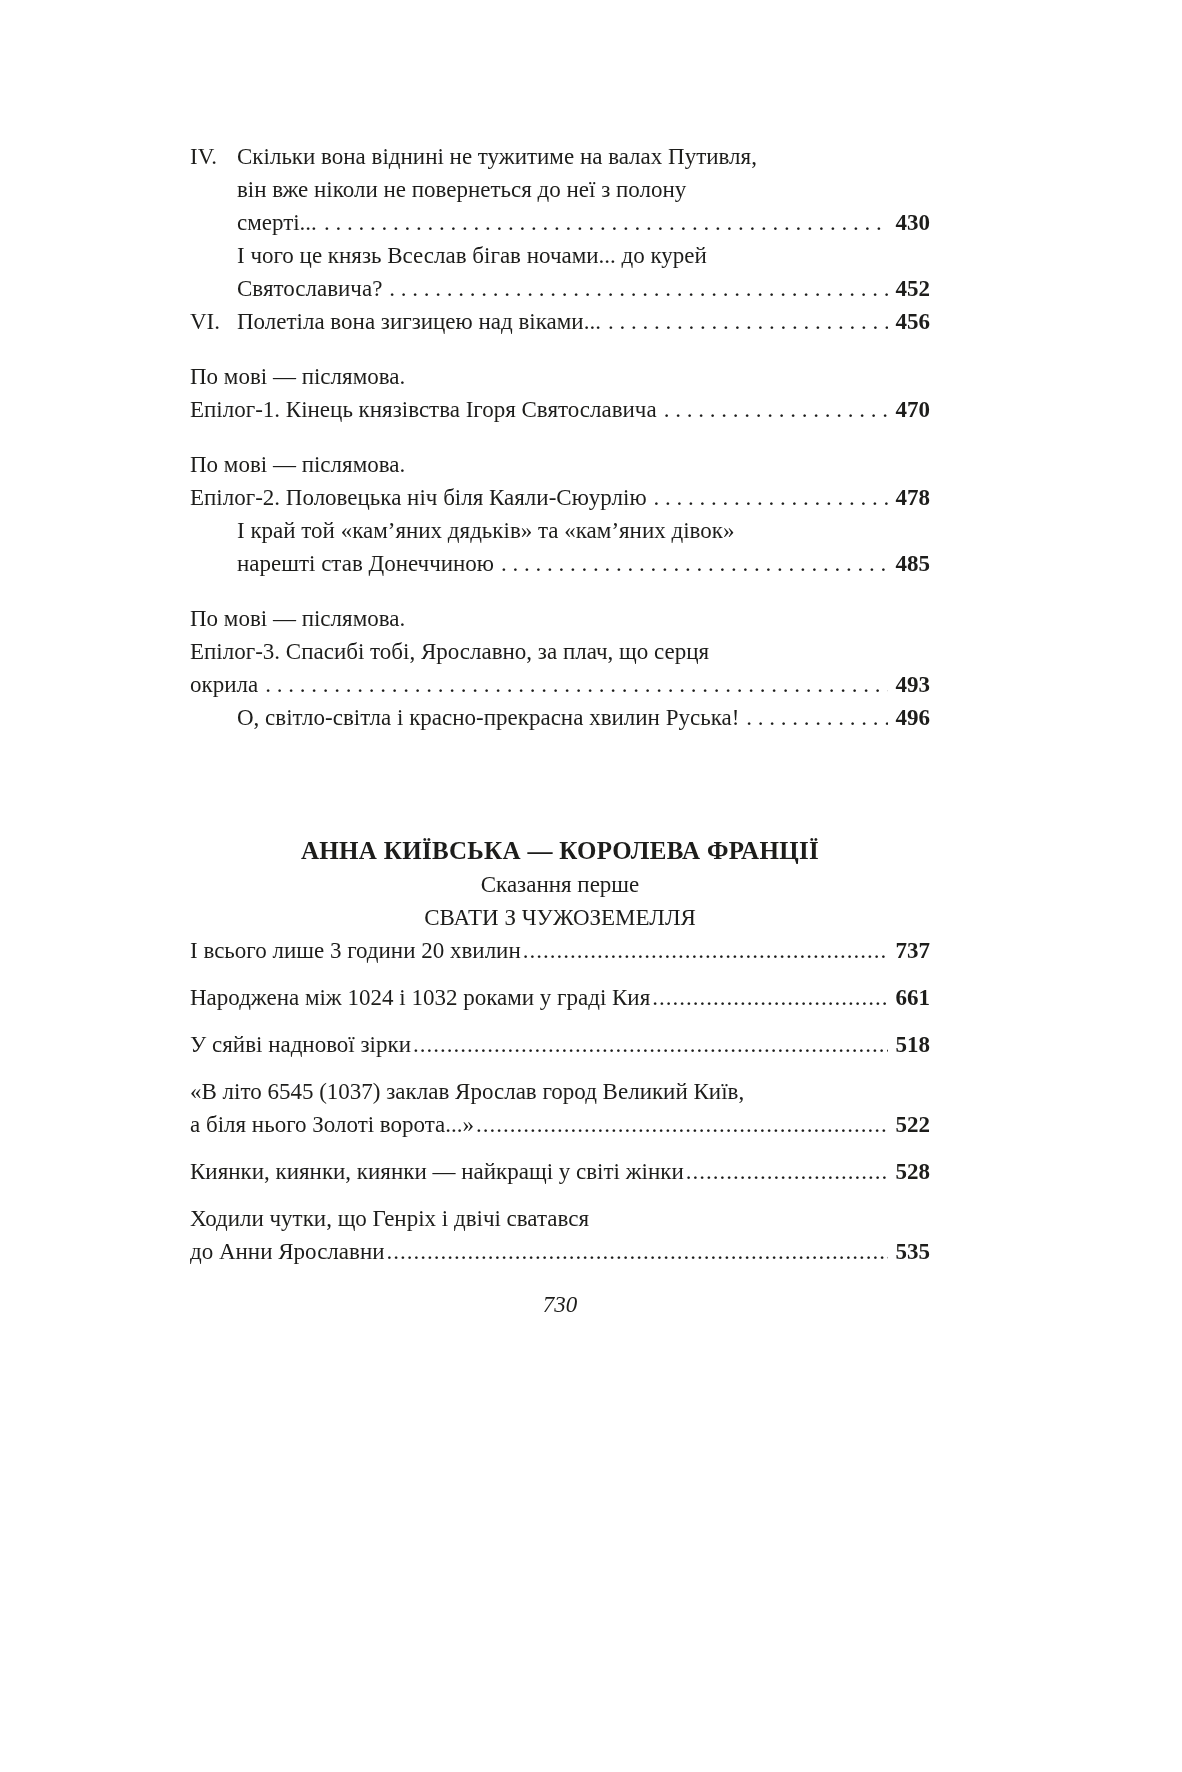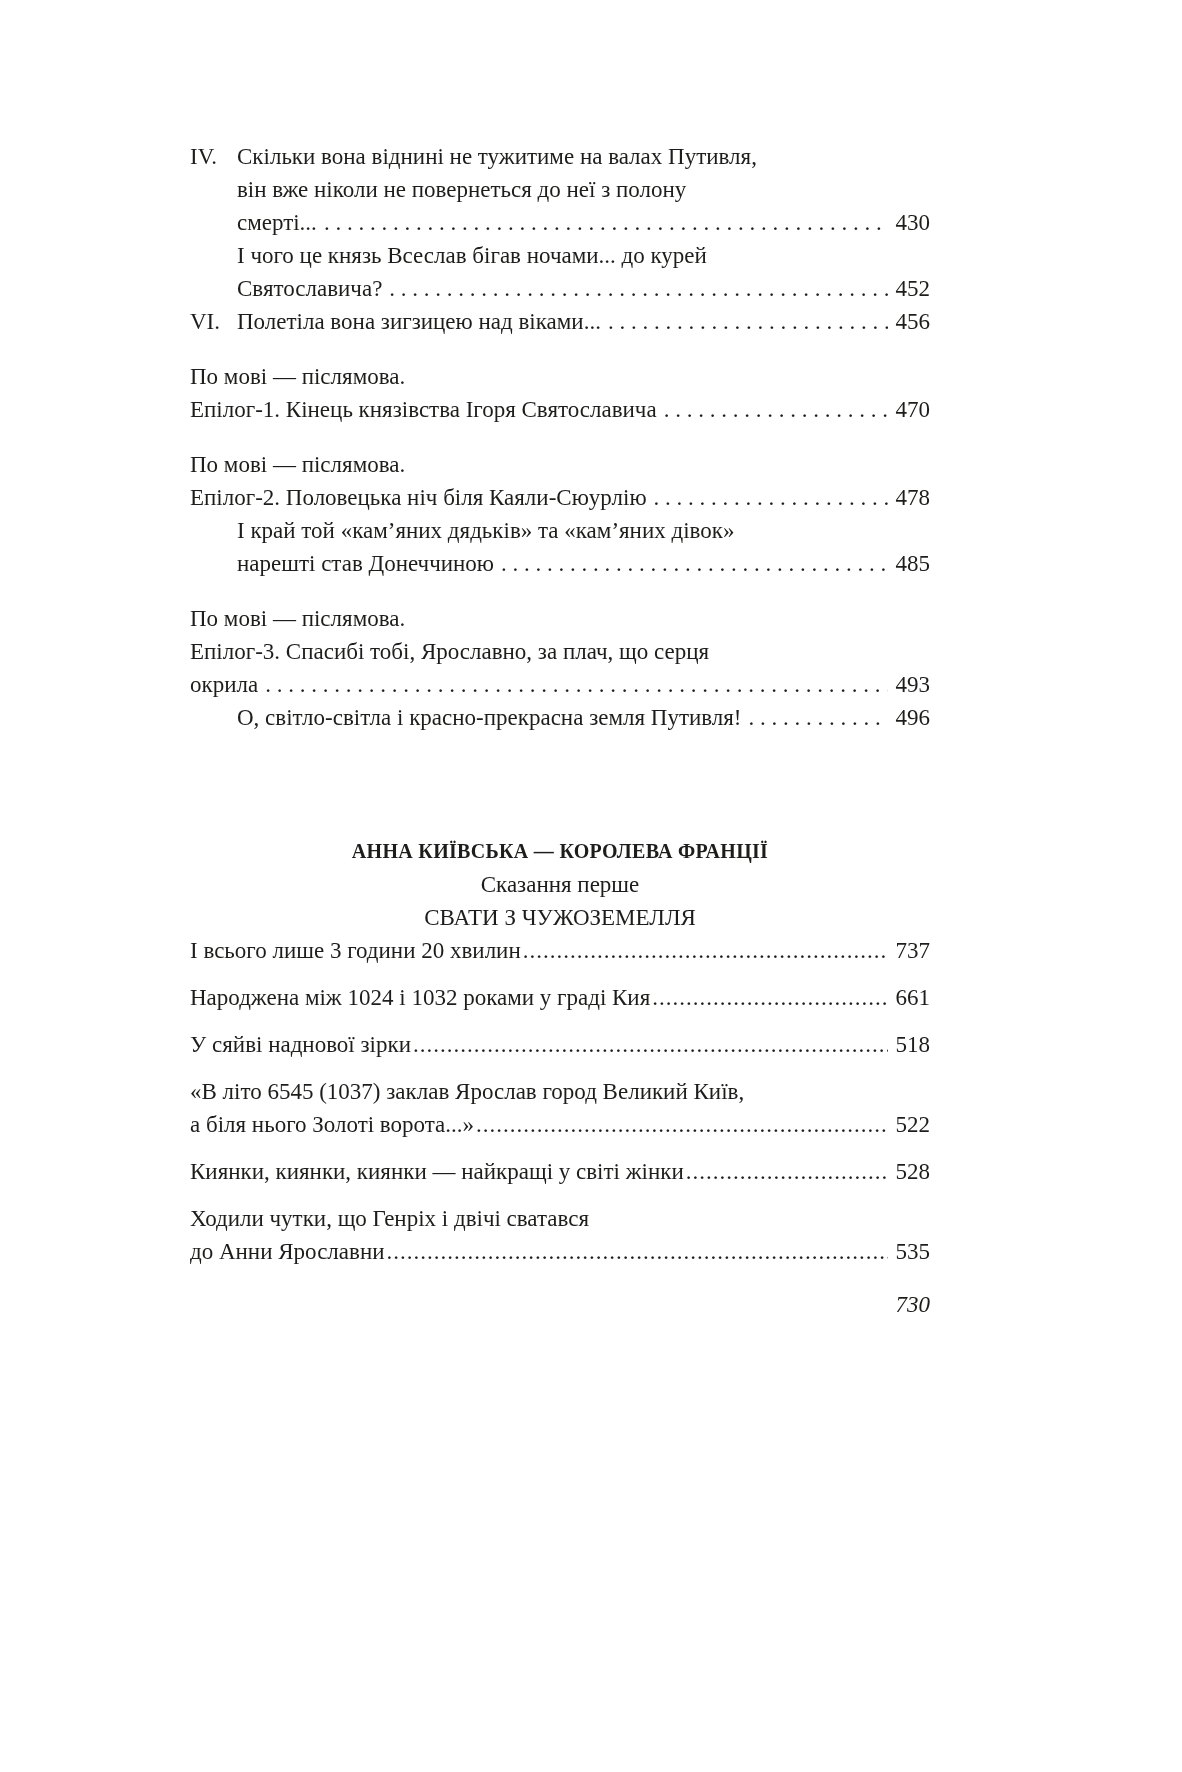--- a/index.html
+++ b/index.html
@@ -36,38 +36,38 @@
     white-space: nowrap;
     margin-left: 7px;
   }
   .leader.dense { margin-left: 2px; letter-spacing: 1px; }
   .leader.spaced::after {
     content: ". . . . . . . . . . . . . . . . . . . . . . . . . . . . . . . . . . . . . . . . . . . . . . . . . . . . . . . . . . . . . . . . . . . . . . . . . . . . . . . . . . . . . . . . . . ";
   }
   .leader.dense::after {
     content: "........................................................................................................................................................................................";
   }
-  .pg { flex: 0 0 auto; padding-left: 8px; }
+  .pg { flex: 0 0 auto; padding-left: 8px; font-weight: bold; }
   .gap-sm { }
   .gap-md { margin-top: 22px; }
   .heading {
     margin: 100px 0 0 0;
-    font-size: 20px;
+    font-size: 25px;
     line-height: 34px;
     font-weight: 700;
     text-align: center;
     letter-spacing: 0.3px;
   }
   .subtitle { text-align: center; }
   .entries { }
   .entry2 { margin-top: 14px; }
   .entry2.first { margin-top: 0; }
   .folio {
     margin-top: 20px;
-    text-align: right;
+    text-align: center;
     font-style: italic;
   }
 </style>
 </head>
 <body>
 
 <main class="page">
   <section class="content">
 
     <div>
@@ -144,21 +144,21 @@
       <div class="row">
         <span class="t">Епілог-3. Спасибі тобі, Ярославно, за плач, що серця</span>
       </div>
       <div class="row">
         <span class="t">окрила</span>
         <span class="leader spaced"></span>
         <span class="pg">493</span>
       </div>
       <div class="gap-sm">
         <div class="row ind">
-          <span class="t">О, світло-світла і красно-прекрасна земля Путивля!</span>
+          <span class="t">О, світло-світла і красно-прекрасна хвилин Руська!</span>
           <span class="leader spaced"></span>
           <span class="pg">496</span>
         </div>
       </div>
     </div>
 
     <h1 class="heading">АННА КИЇВСЬКА — КОРОЛЕВА ФРАНЦІЇ</h1>
 
     <div class="subtitle">
       <div>Сказання перше</div>

